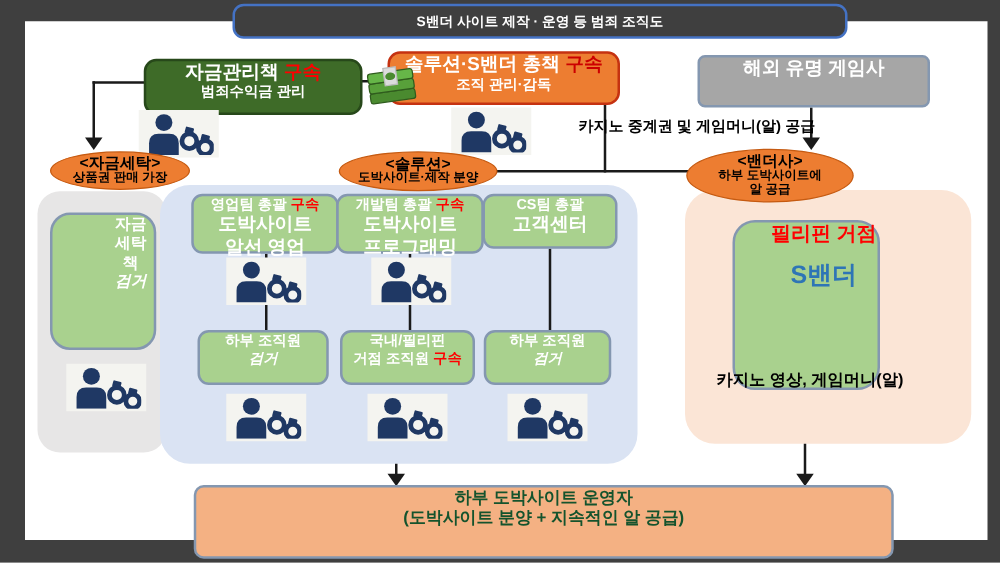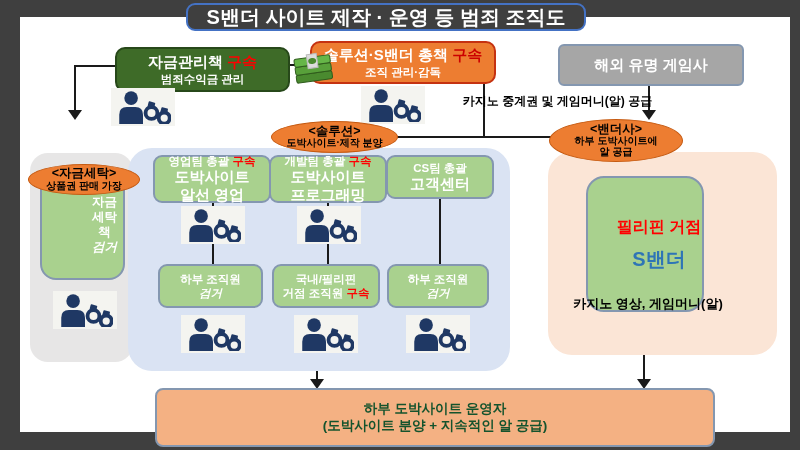--- a/index.html
+++ b/index.html
@@ -2,26 +2,26 @@
 <html><head>
 <meta charset="utf-8">
 <style>
   html,body{margin:0;padding:0;background:#888;}
   *{box-sizing:border-box;font-family:"Liberation Sans",sans-serif;}
   #stage{position:relative;width:800px;height:450px;background:#3f3f3f;overflow:hidden;}
   .abs{position:absolute;}
   #canvas{left:20px;top:17px;width:770px;height:415px;background:#ffffff;}
 
   
-  #title-box{left:186px;top:3px;width:400px;height:28px;background:#3f3f3f;
+  #title-box{left:186px;top:3px;width:492px;height:28px;background:#3f3f3f;
     border:2px solid #4472c4;border-radius:9px;color:#fff;font-weight:bold;
-    font-size:20px;display:flex;align-items:center;justify-content:center;z-index:9;}
-
-  
-  .node{display:flex;flex-direction:column;align-items:center;justify-content:center;
+    font-size:11px;display:flex;align-items:center;justify-content:center;z-index:9;}
+
+  
+  .node{display:flex;flex-direction:column;align-items:center;
     text-align:center;z-index:5;line-height:1.22;}
   .dark-green{background:#3e6b28;border:2px solid #27481a;border-radius:10px;color:#fff;}
   .orange-box{background:#ed7d31;border:2px solid #c53211;border-radius:10px;color:#fff;}
   .gray-box{background:#a6a6a6;border:2px solid #8497b0;border-radius:6px;color:#fff;}
   .green-box{background:#a9d18e;border:2px solid #8497b0;border-radius:9px;color:#fff;}
   .ellipse{background:#ed7d31;border:1.5px solid #c55a11;border-radius:50%;color:#000;
     display:flex;flex-direction:column;align-items:center;justify-content:center;
     text-align:center;z-index:6;line-height:1.08;}
   .container-pane{border-radius:24px;z-index:1;}
   .fz15{font-size:15px;font-weight:bold;}
@@ -29,21 +29,21 @@
   .fz11{font-size:15px;font-weight:bold;}
   .red{color:#ff0000;}
   .dark-red{color:#cc0000;}
   .italic{font-style:italic;}
 
   
   #fund-box{left:115px;top:47px;width:175px;height:45px;}
   #boss-box{left:310px;top:41px;width:186px;height:43px;}
   #game-box{left:558px;top:44px;width:186px;height:42px;}
   #supply-label{left:450px;top:93px;width:215px;text-align:center;font-size:12px;font-weight:bold;color:#000;z-index:5;}
-  #laundering-ellipse{left:28px;top:121px;width:112px;height:31px;margin-top:43px;}
+  #laundering-ellipse{left:40px;top:121px;width:112px;height:31px;}
   #solution-ellipse{left:271px;top:121px;width:127px;height:32px;}
   #vendor-ellipse{left:549px;top:119px;width:134px;height:43px;}
   #gray-container{left:30px;top:153px;width:103px;height:209px;background:#e7e6e6;border-radius:18px;}
   #blue-container{left:128px;top:148px;width:382px;height:223px;background:#dae3f3;}
   #peach-container{left:548px;top:152px;width:229px;height:203px;background:#fbe5d6;}
   #launderer-box{left:40px;top:170px;width:85px;height:110px;border-radius:16px;font-size:12.5px;font-weight:bold;padding-left:44px;}
   #sales-box{left:153px;top:155px;width:118px;height:48px;}
   #dev-box{left:269px;top:155px;width:118px;height:48px;}
   #cs-box{left:386px;top:155px;width:108px;height:44px;}
   #member-left-box{left:158px;top:264px;width:105px;height:44px;}

